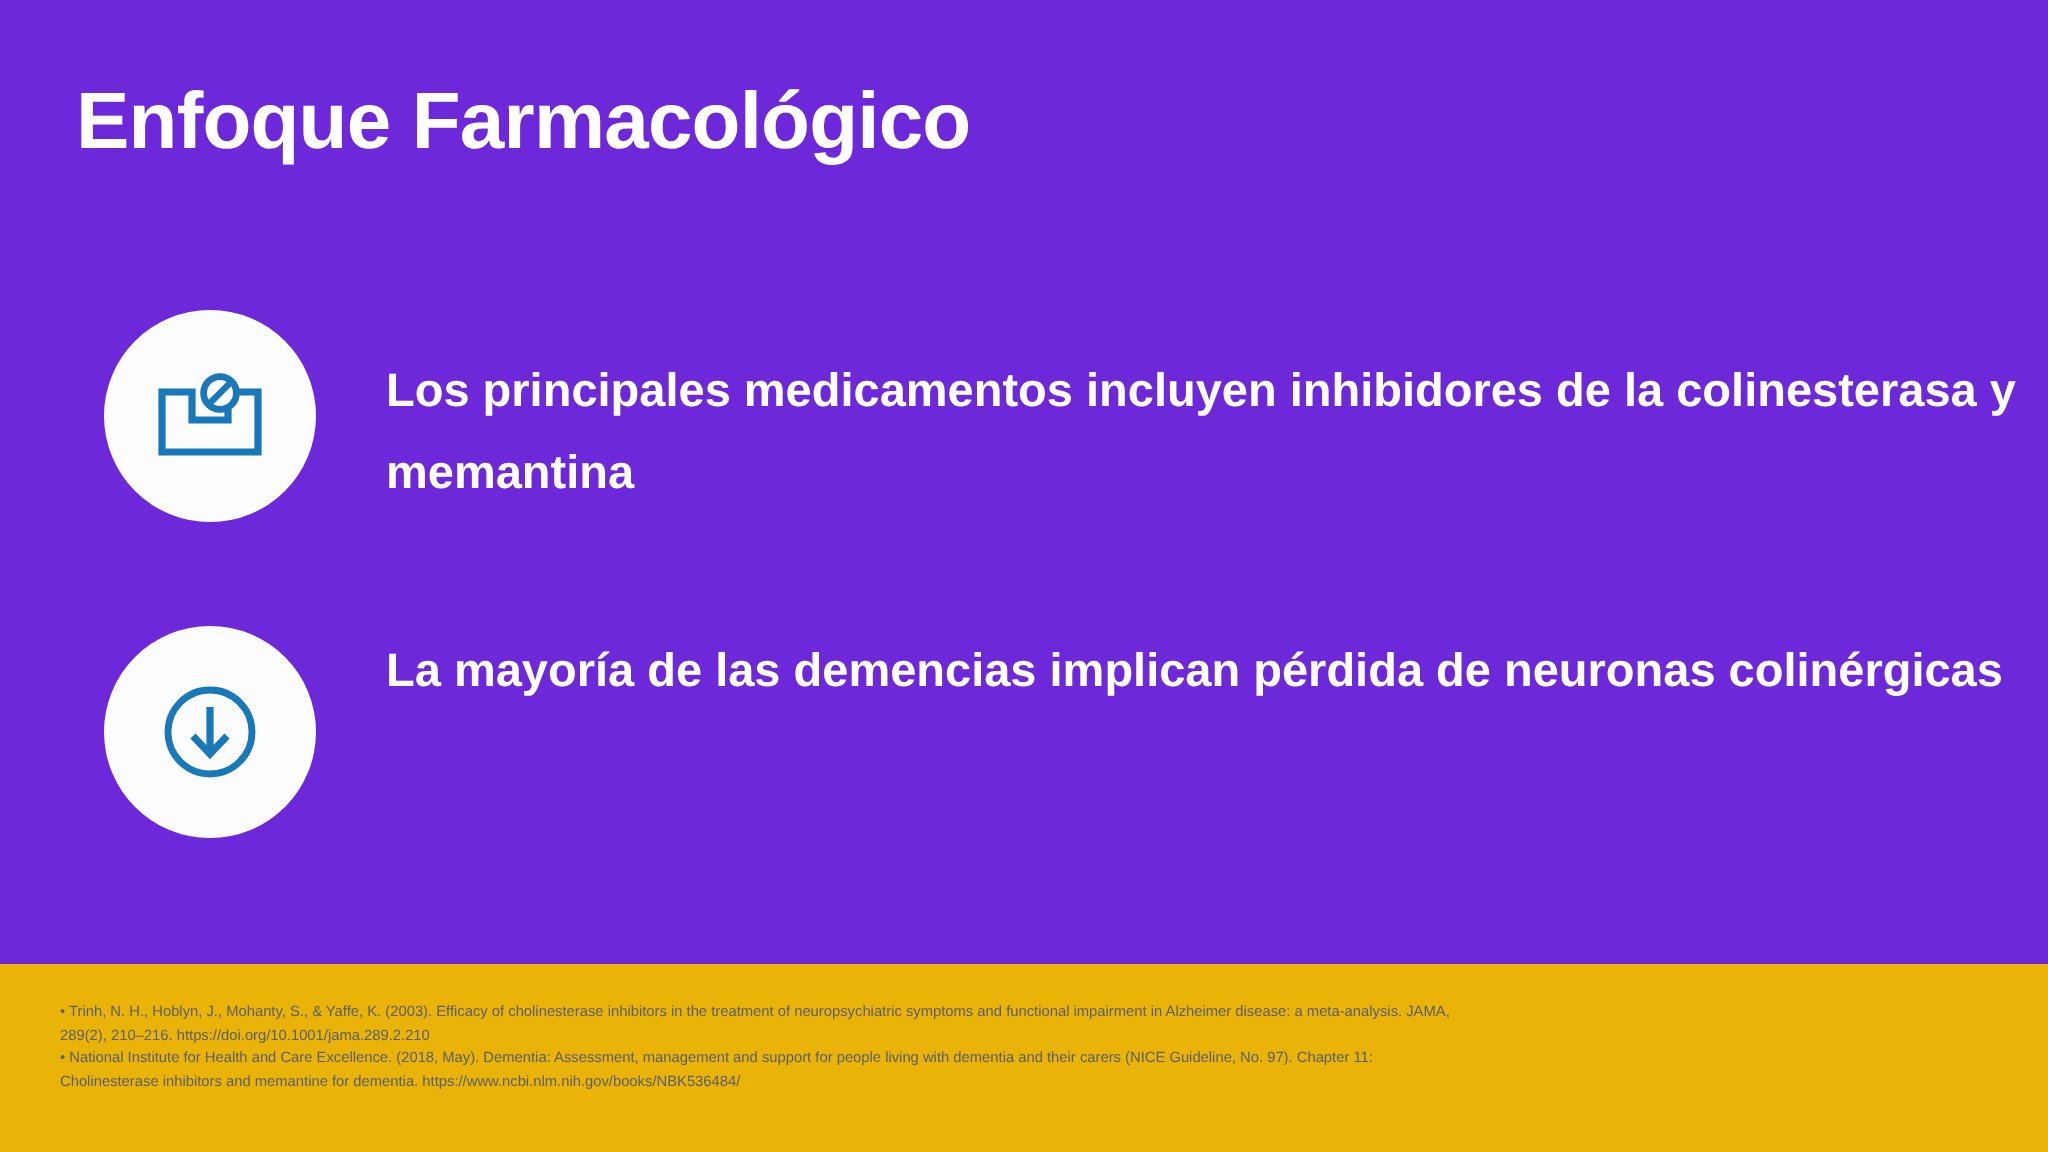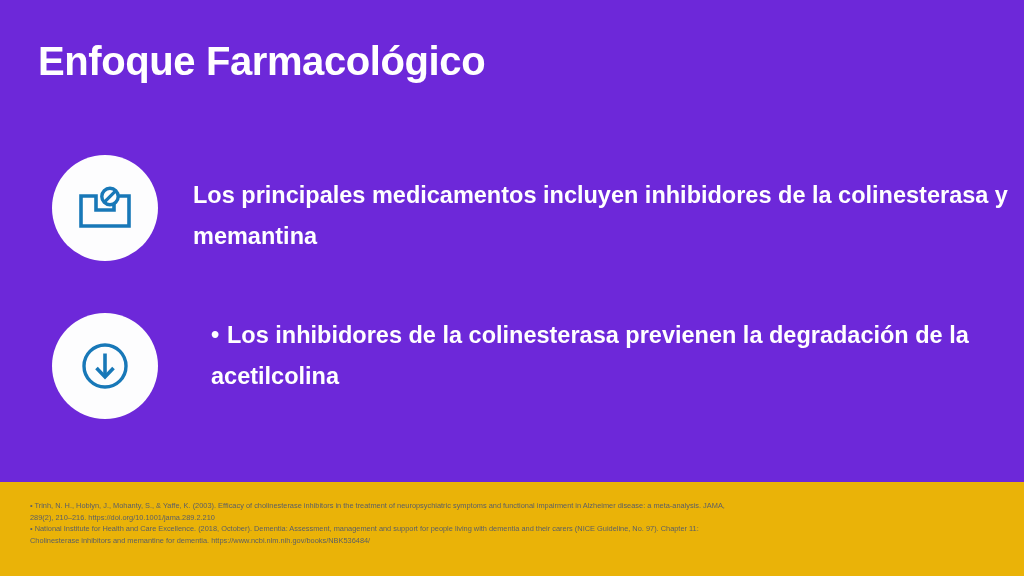--- a/index.html
+++ b/index.html
@@ -139,27 +139,27 @@
       <div class="icon-circle">
         <span>
           <svg width="52" height="52" viewBox="0 0 52 52" fill="none" xmlns="http://www.w3.org/2000/svg">
             <circle cx="26" cy="26" r="21" stroke="#1878b8" stroke-width="3.4" fill="none"></circle>
             <line x1="26" y1="13.5" x2="26" y2="35.5" stroke="#1878b8" stroke-width="3.6"></line>
             <path d="M17.5 28 L26 37 L34.5 28" stroke="#1878b8" stroke-width="3.6" fill="none" stroke-linejoin="miter" stroke-linecap="butt"></path>
           </svg>
         </span>
       </div>
       <div class="bullet-text" id="bullet-text-2">
-        <span class="sub-line"><span class="sub-dot">•</span><span>Los inhibidores de la colinesterasa previenen la degradación de la acetilcolina</span></span>
+        <span>La mayoría de las demencias implican pérdida de neuronas colinérgicas</span>
       </div>
     </div>
 
   </div>
 
   <div id="footer">
     <div id="references">
       <span class="reference-item">• Trinh, N. H., Hoblyn, J., Mohanty, S., &amp; Yaffe, K. (2003). Efficacy of cholinesterase inhibitors in the treatment of neuropsychiatric symptoms and functional impairment in Alzheimer disease: a meta-analysis. JAMA, 289(2), 210–216. https://doi.org/10.1001/jama.289.2.210</span>
-      <span class="reference-item">• National Institute for Health and Care Excellence. (2018, October). Dementia: Assessment, management and support for people living with dementia and their carers (NICE Guideline, No. 97). Chapter 11: Cholinesterase inhibitors and memantine for dementia. https://www.ncbi.nlm.nih.gov/books/NBK536484/</span>
+      <span class="reference-item">• National Institute for Health and Care Excellence. (2018, May). Dementia: Assessment, management and support for people living with dementia and their carers (NICE Guideline, No. 97). Chapter 11: Cholinesterase inhibitors and memantine for dementia. https://www.ncbi.nlm.nih.gov/books/NBK536484/</span>
     </div>
 
   </div>
 
 </div>
 
 </body></html>

